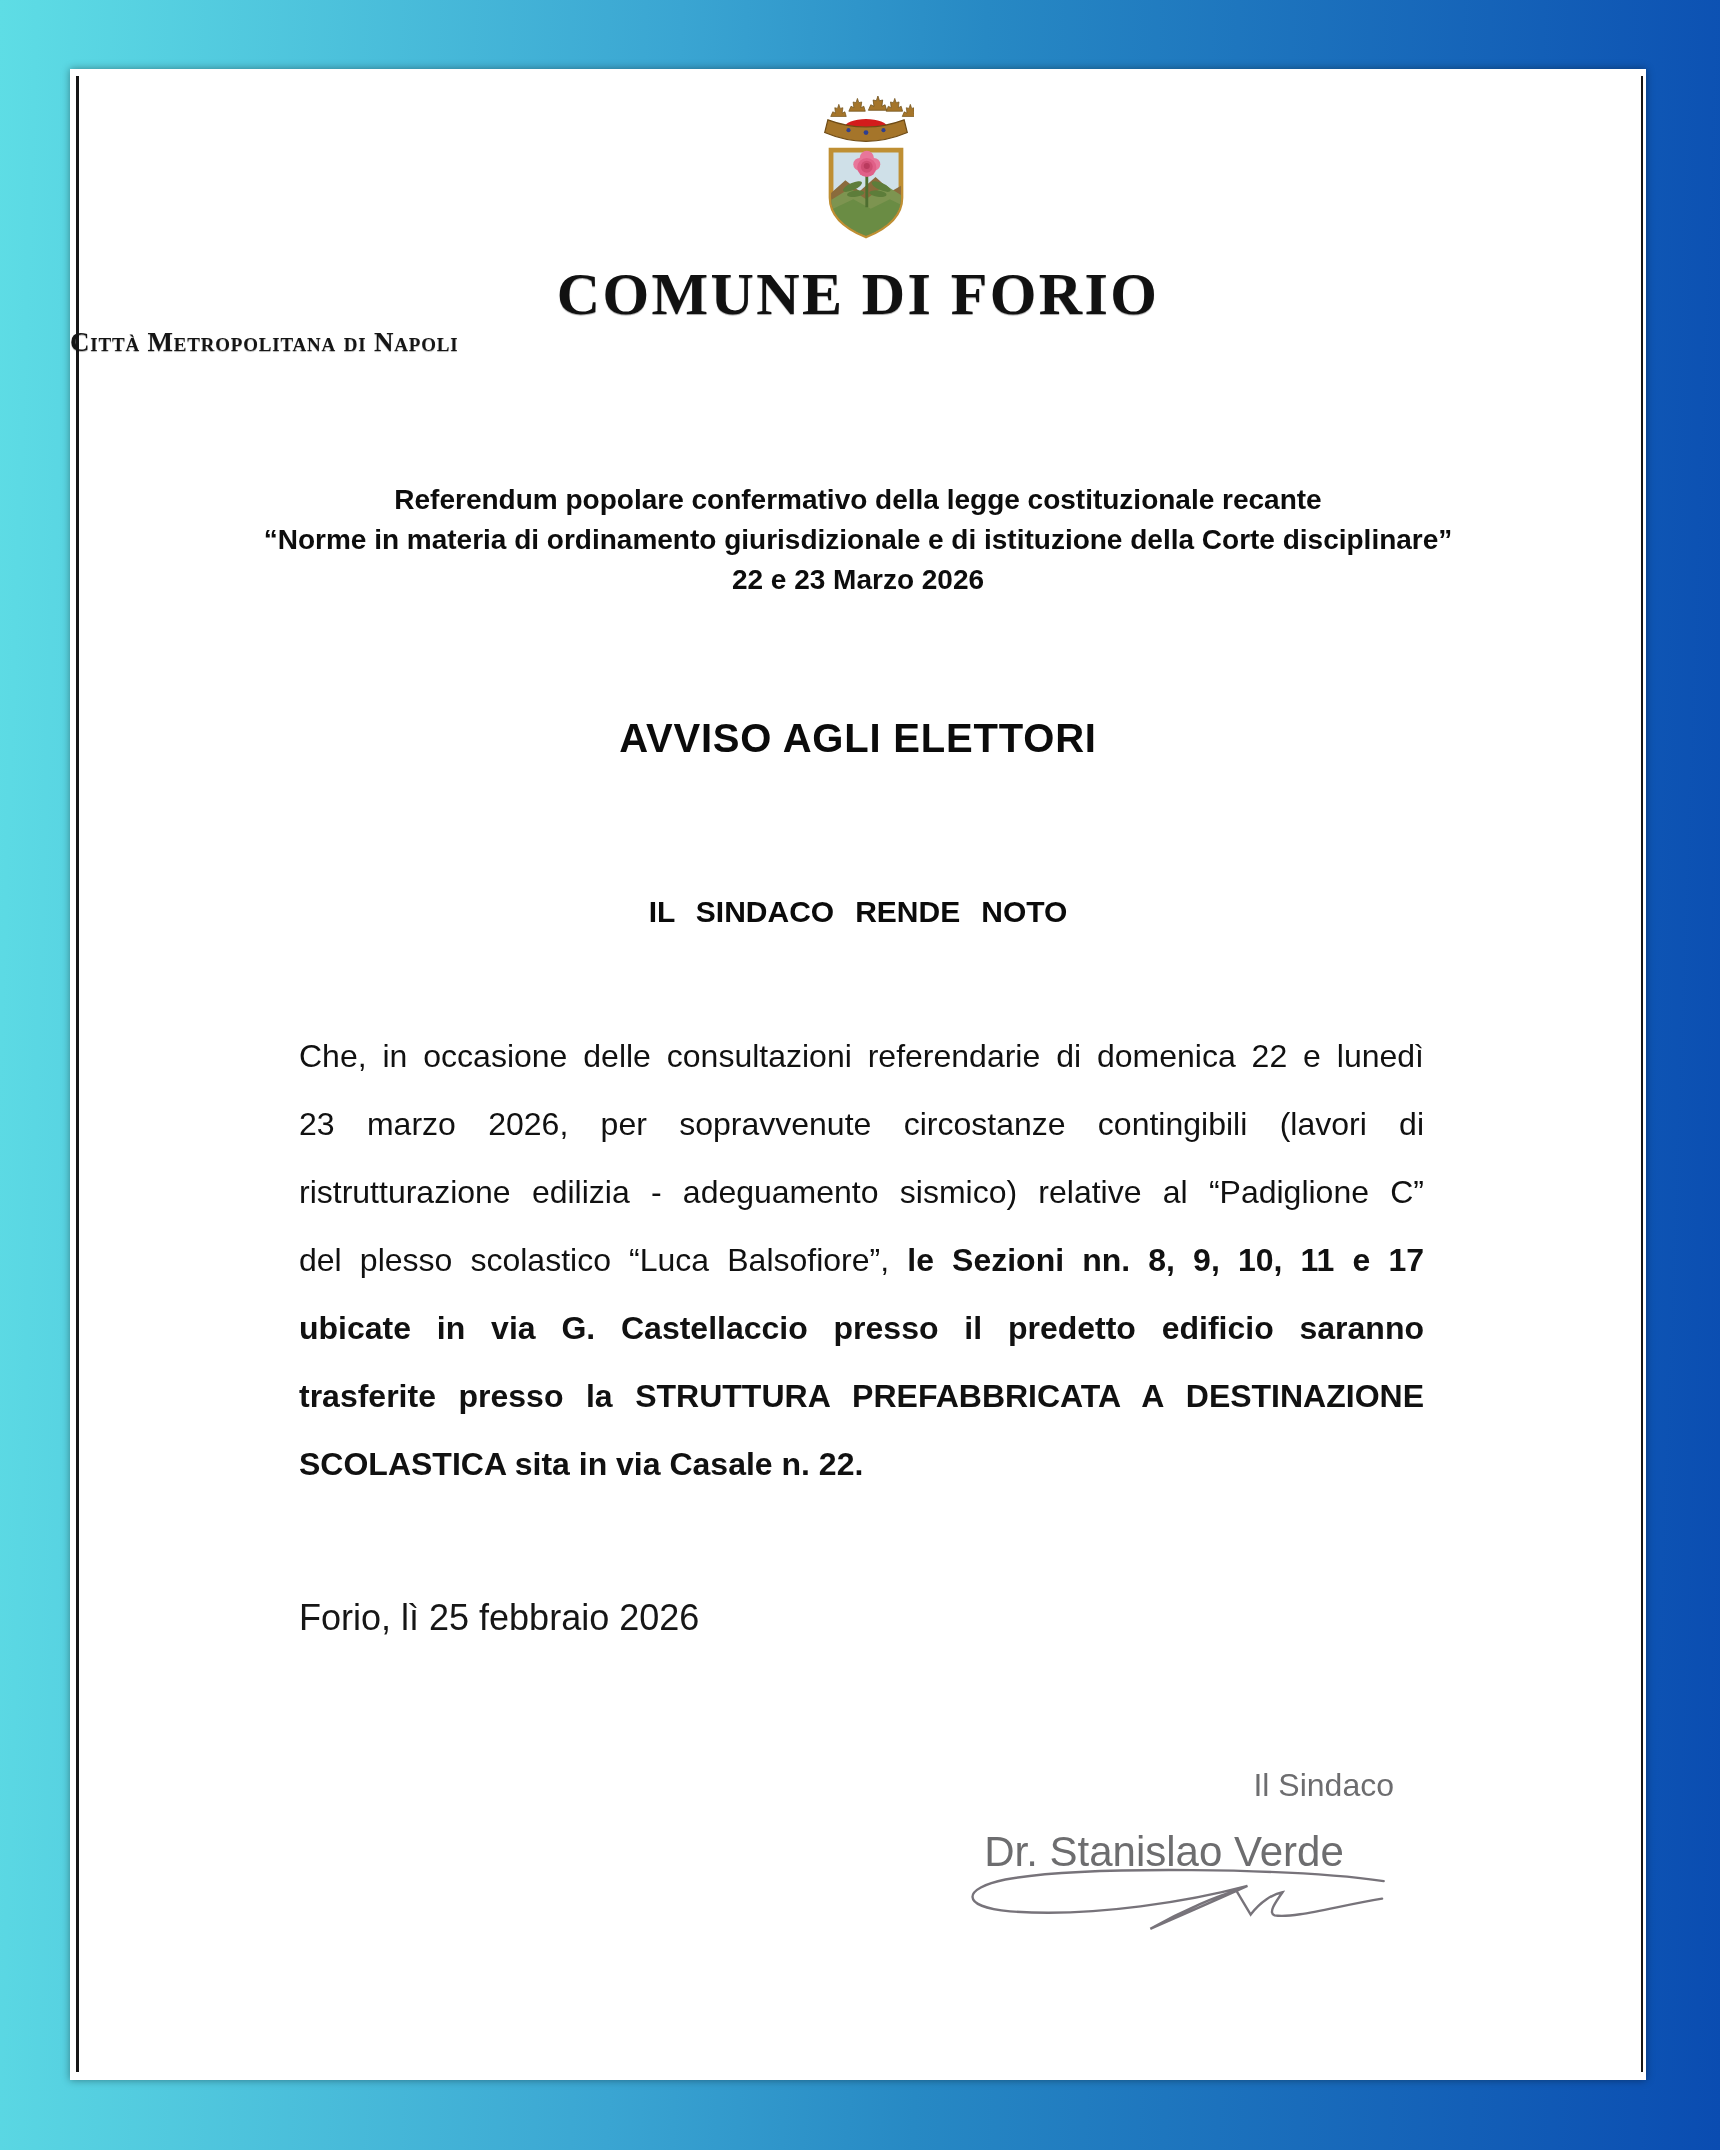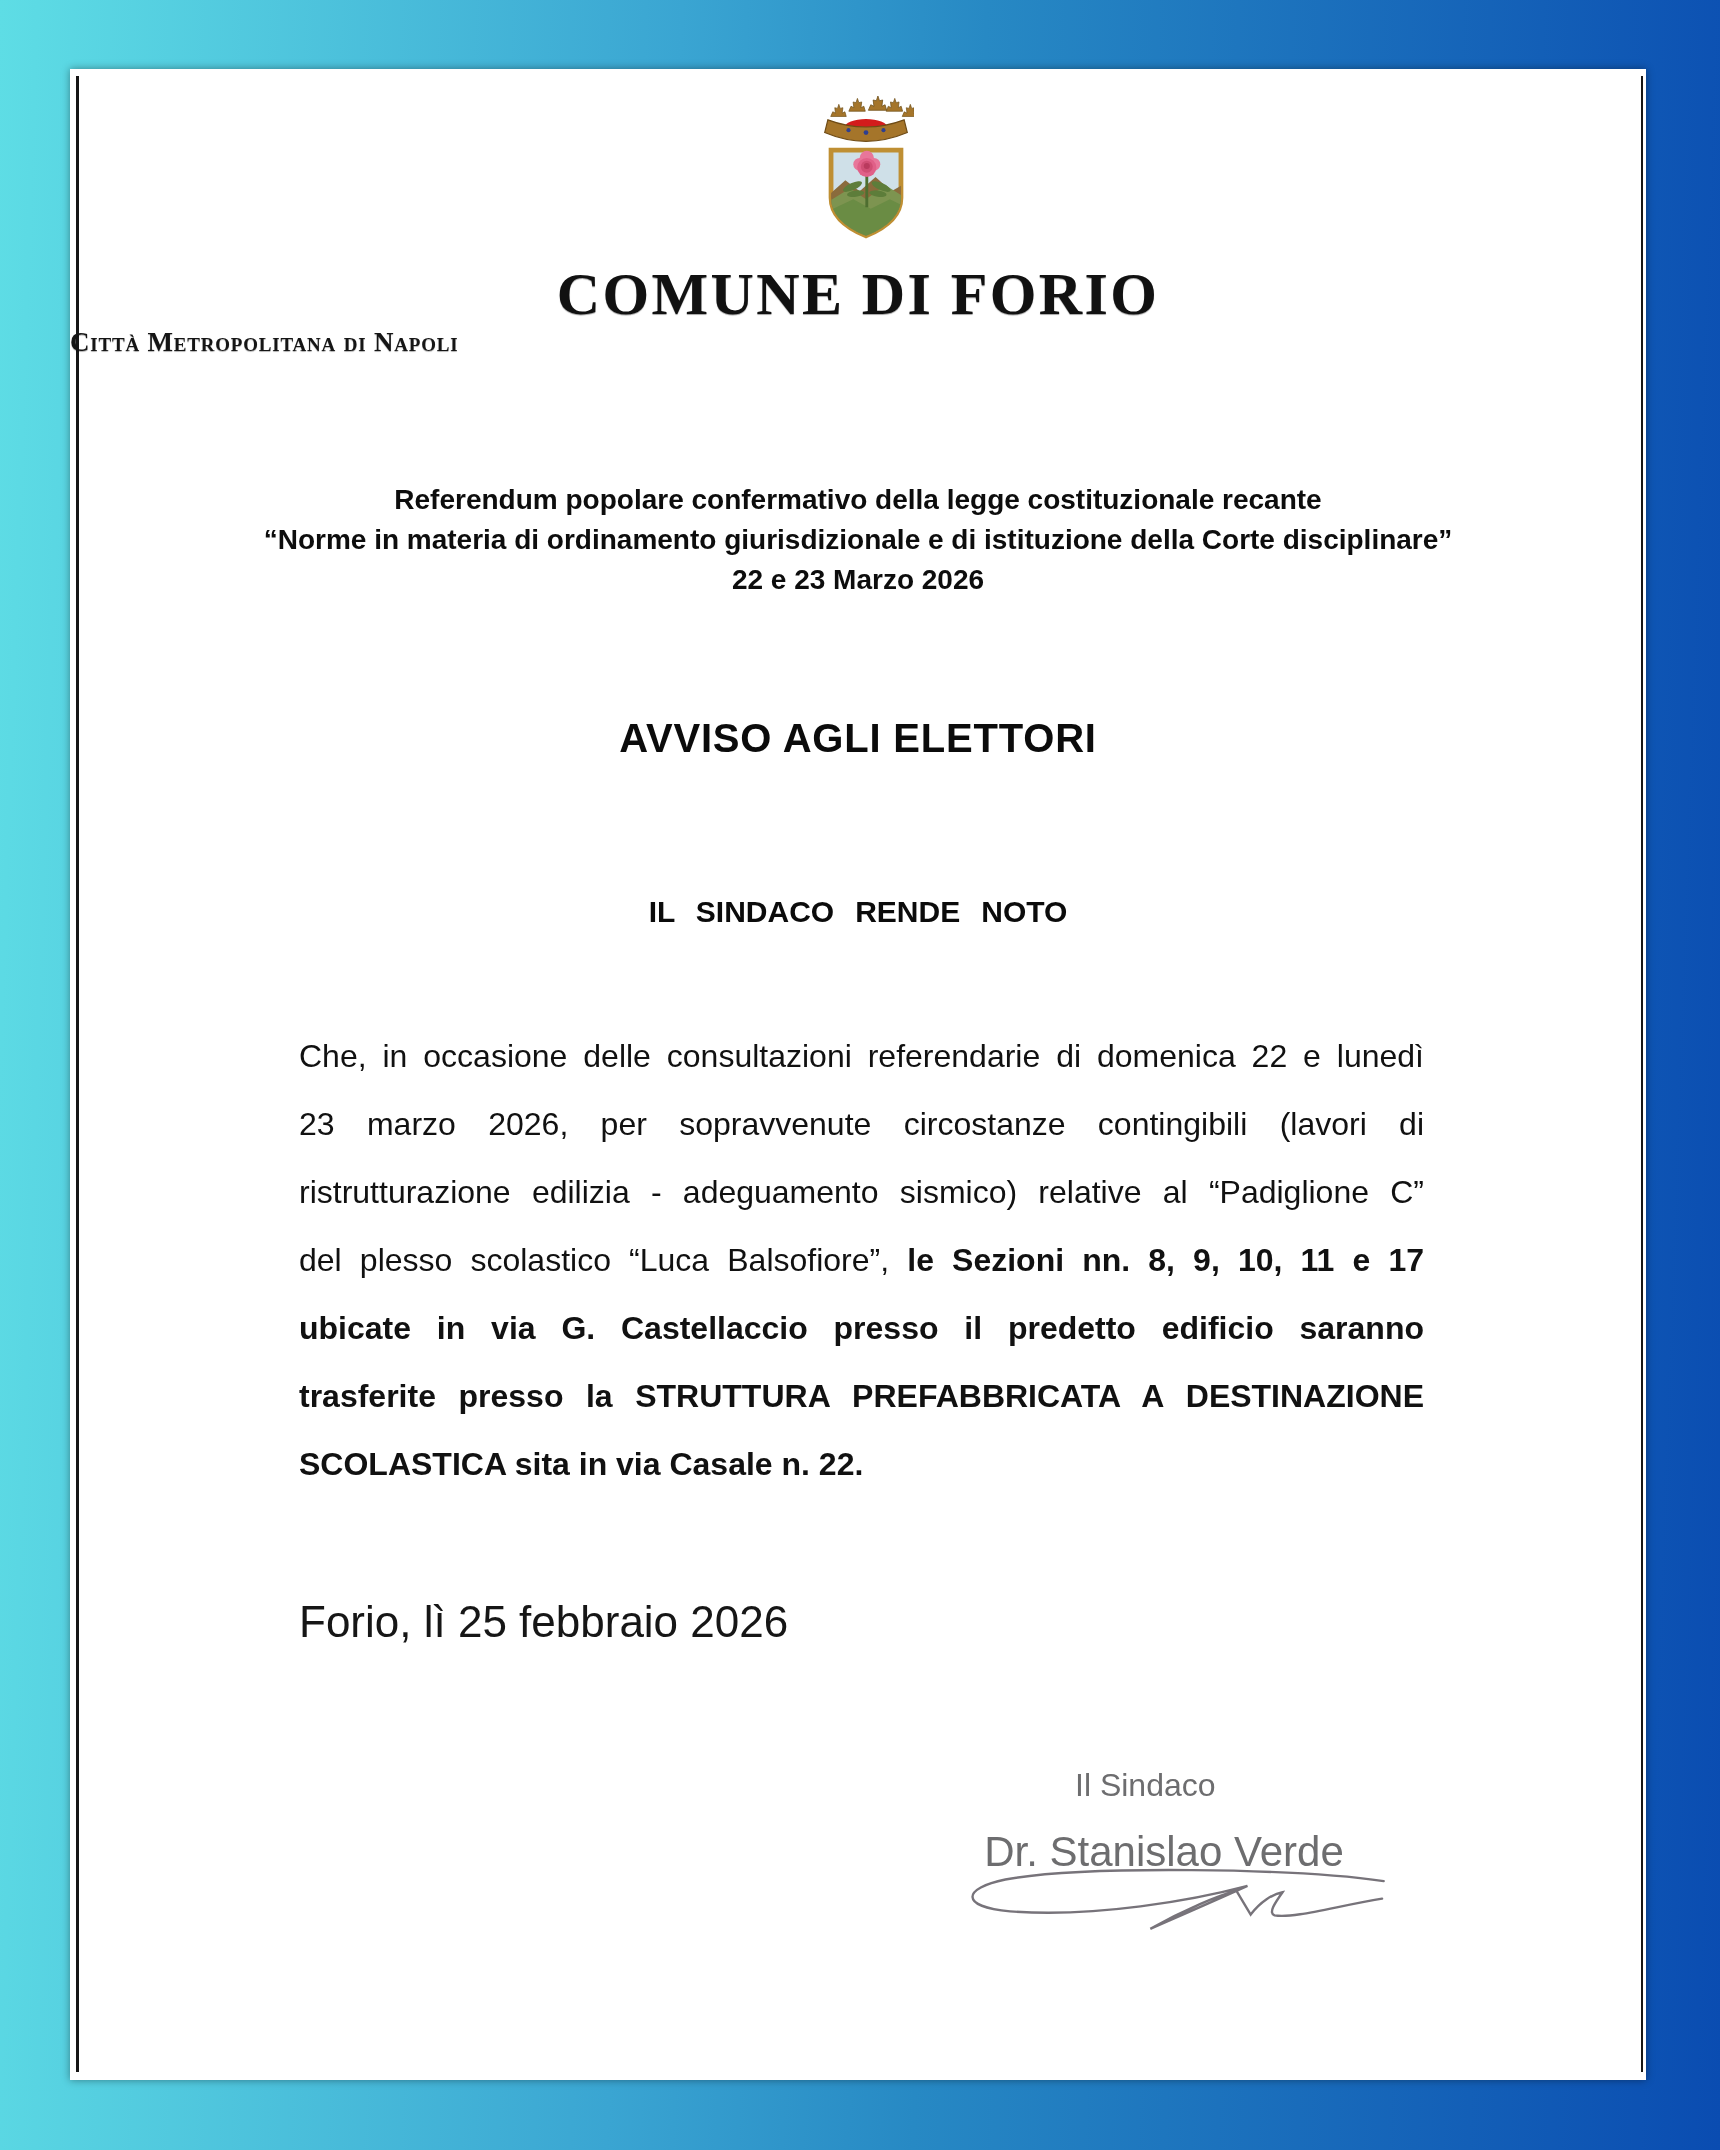--- a/index.html
+++ b/index.html
@@ -30,22 +30,22 @@
     font-weight:bold;font-size:28px;color:#0d0d0d;line-height:40px;}
   .notice-title{position:absolute;left:0;top:647px;width:100%;text-align:center;
     font-weight:bold;font-size:40px;letter-spacing:0.8px;color:#0b0b0b;}
   .proclamation{position:absolute;left:0;top:826px;width:100%;text-align:center;
     font-weight:bold;font-size:30px;color:#0b0b0b;word-spacing:12.7px;}
   .body-text{position:absolute;left:229px;top:953px;width:1125px;color:#111;
     font-size:32px;line-height:68px;}
   .body-line{text-align:justify;text-align-last:justify;}
   .body-line.last{text-align-last:left;}
   .seg-b{font-weight:bold;}
-  .dateline{position:absolute;left:229px;top:1528px;font-size:44px;color:#161616;}
-  .sig-role{position:absolute;left:1005px;top:1698px;width:319px;text-align:left;
+  .dateline{position:absolute;left:229px;top:1528px;font-size:36px;color:#161616;}
+  .sig-role{position:absolute;left:1005px;top:1698px;width:319px;text-align:right;
     font-size:32px;color:#6d6d6f;}
   .sig-name{position:absolute;left:895px;top:1759px;width:398px;text-align:center;
     font-size:42px;color:#6d6d6f;}
   .sig-scribble{position:absolute;left:886px;top:1796px;}
 </style>
 </head>
 <body>
 
 <div class="page">
 

